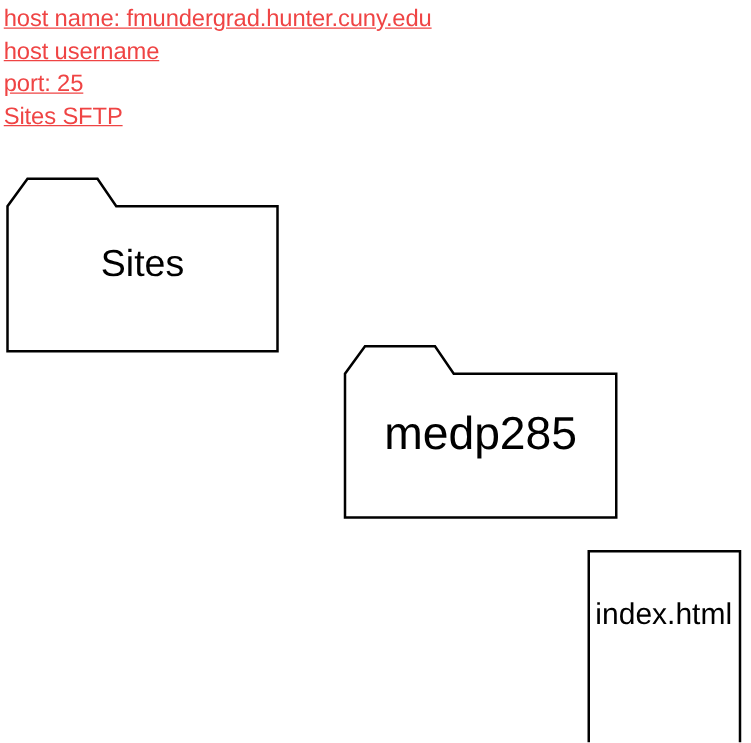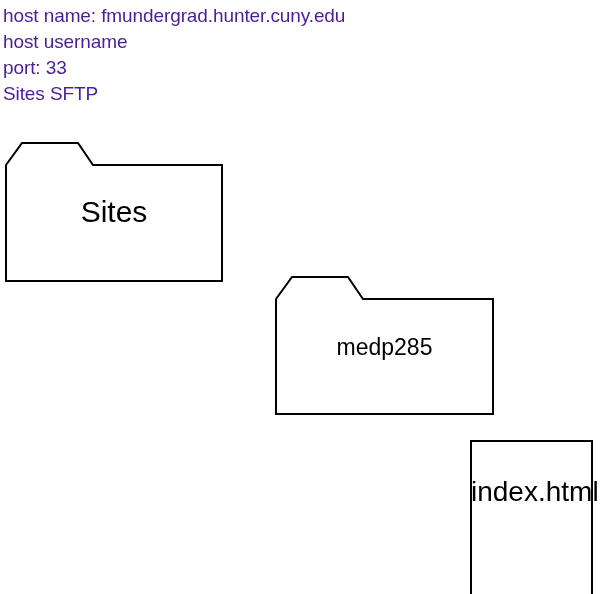--- a/index.html
+++ b/index.html
@@ -22,22 +22,23 @@
   #instructions {
     position: absolute;
     left: 3px;
     top: 3px;
     width: 560px;
   }
   #instructions .line {
     font-size: 19px;
     line-height: 26px;
     white-space: nowrap;
-    color: #4c1d95;
+    color: #ef4444;
     letter-spacing: -0.1px;
+    text-decoration: underline;
   }
   
   #shapes {
     position: absolute;
     left: 0;
     top: 0;
     width: 601px;
     height: 594px;
   }
   .shape-svg {
@@ -64,41 +65,41 @@
     left: 6px;
     top: 194px;
     width: 216px;
     font-size: 30px;
     line-height: 36px;
   }
   #label-medp285 {
     left: 276px;
     top: 328px;
     width: 217px;
-    font-size: 23px;
+    font-size: 37px;
     line-height: 38px;
     text-align: center;
   }
   #label-indexhtml {
     left: 471px;
     top: 479px;
     width: 120px;
-    font-size: 28px;
+    font-size: 24px;
     line-height: 26px;
   }
 </style>
 </head>
 <body>
 
 <div id="canvas">
 
   <div id="instructions">
     <div class="line">host name: fmundergrad.hunter.cuny.edu</div>
     <div class="line">host username</div>
-    <div class="line">port: 33</div>
+    <div class="line">port: 25</div>
     <div class="line">Sites SFTP</div>
   </div>
 
   <div id="shapes">
 
     <svg class="shape-svg" width="601" height="594" viewBox="0 0 601 594" aria-hidden="true">
       <path class="outline" d="M 6 281 L 6 165 L 22 143 L 78 143 L 93 165 L 222 165 L 222 281 Z"></path>
       <path class="outline" d="M 276 414 L 276 299 L 292 277 L 348 277 L 363 299 L 493 299 L 493 414 Z"></path>
       <path class="outline" d="M 471 441 L 592 441 L 592 600 L 471 600 Z"></path>
     </svg>

